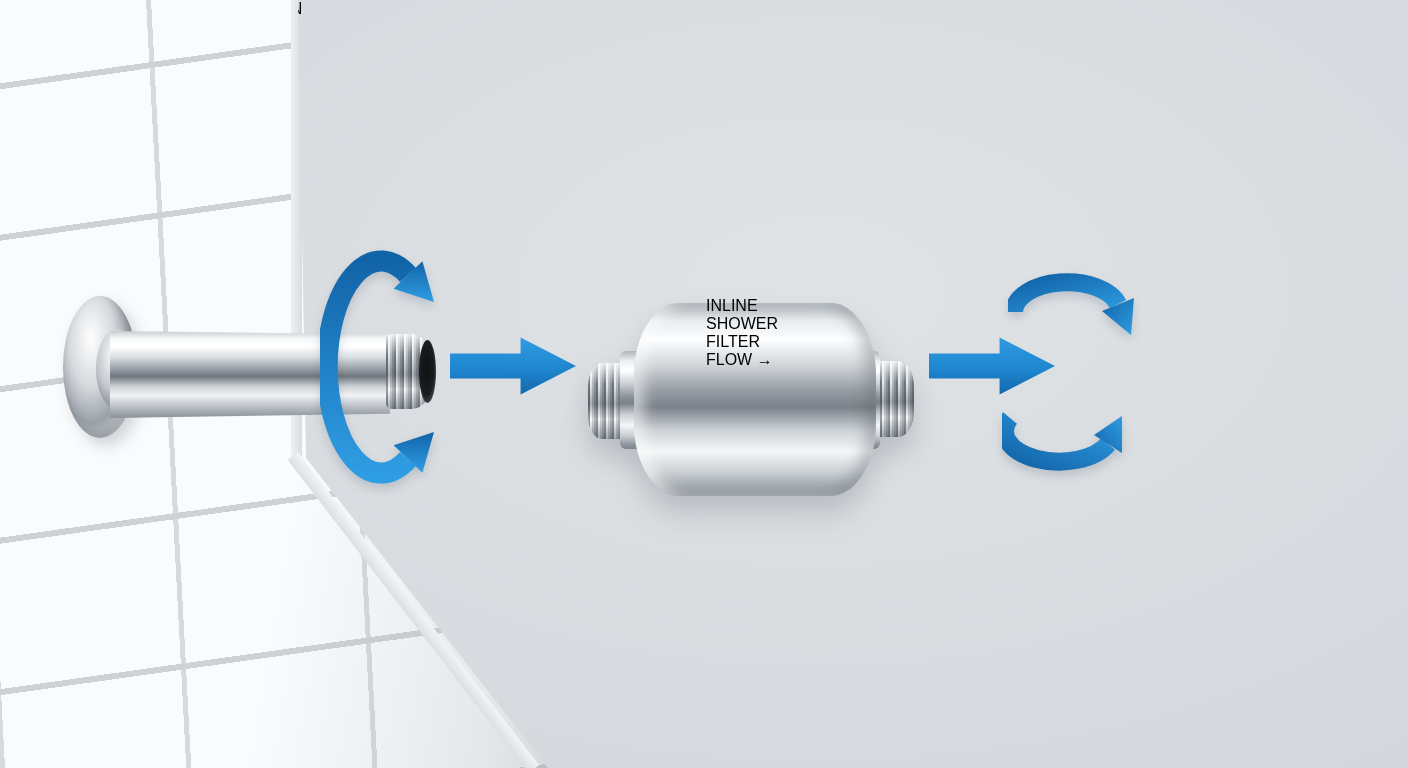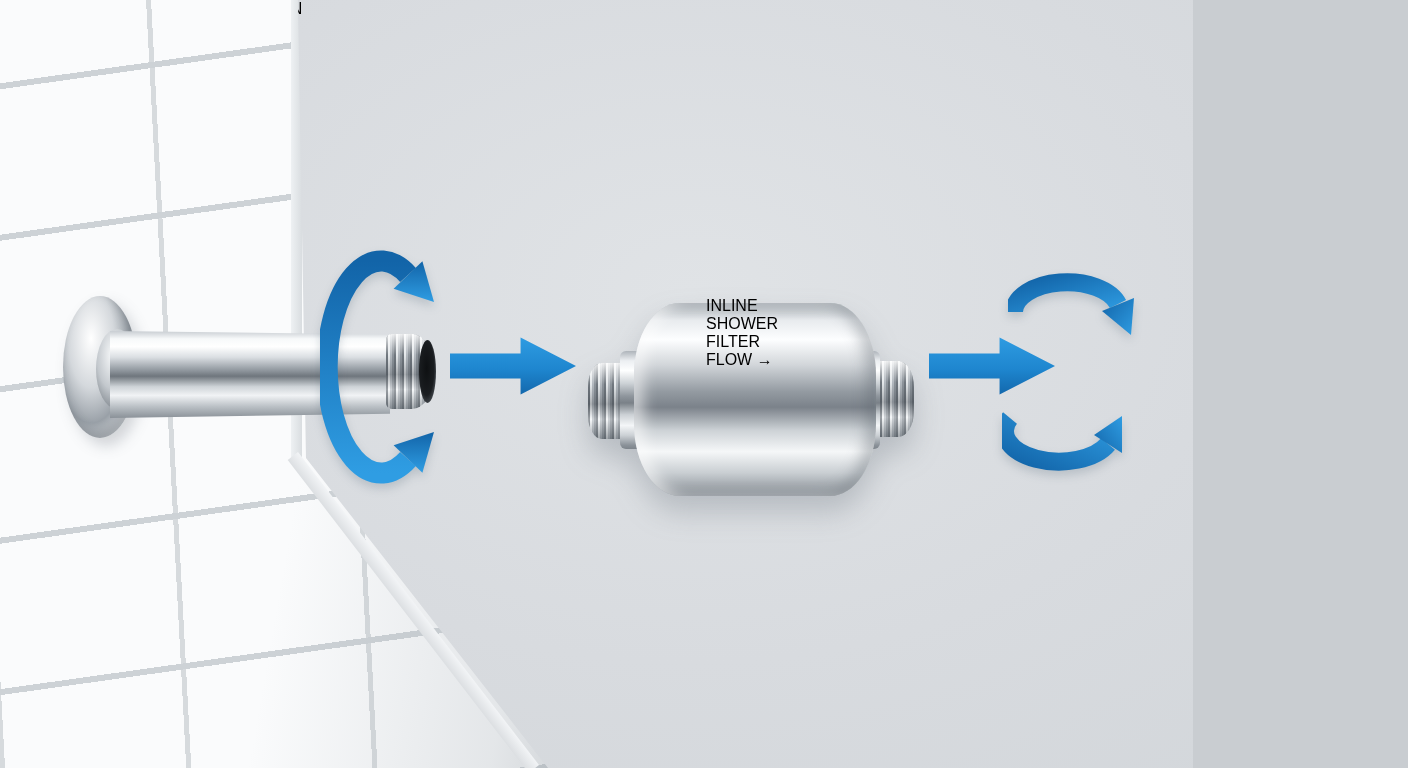--- a/index.html
+++ b/index.html
@@ -1,17 +1,17 @@
 <!DOCTYPE html>
 <html><head>
 <meta charset="utf-8">
 <style>
   html,body{margin:0;padding:0;background:#c9cdd1;}
   .stage{
-    position:relative;width:1193px;height:768px;overflow:hidden;
+    position:relative;width:1408px;height:768px;overflow:hidden;
     font-family:"Liberation Sans","DejaVu Sans",sans-serif;
     background:radial-gradient(ellipse at 58% 38%, #e0e3e6 0%, #d8dbdf 55%, #d2d6da 100%);
   }
   
   .wall{position:absolute;left:0;top:0;width:560px;height:768px;
     clip-path:polygon(0 0,298px 0,306px 458px,548px 768px,0 768px);
     filter:drop-shadow(10px 0 16px rgba(120,128,136,.22));}
   .tiles{position:absolute;inset:0;background-color:#fafbfc;
     background-image:
       repeating-linear-gradient(-8deg, #cdd2d6 0 6px, rgba(0,0,0,0) 6px 150px),

